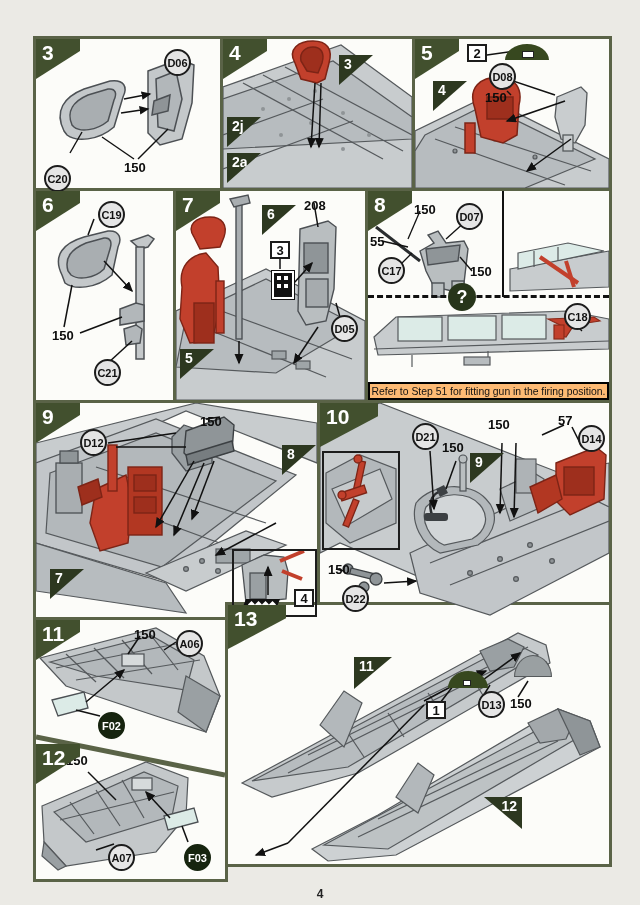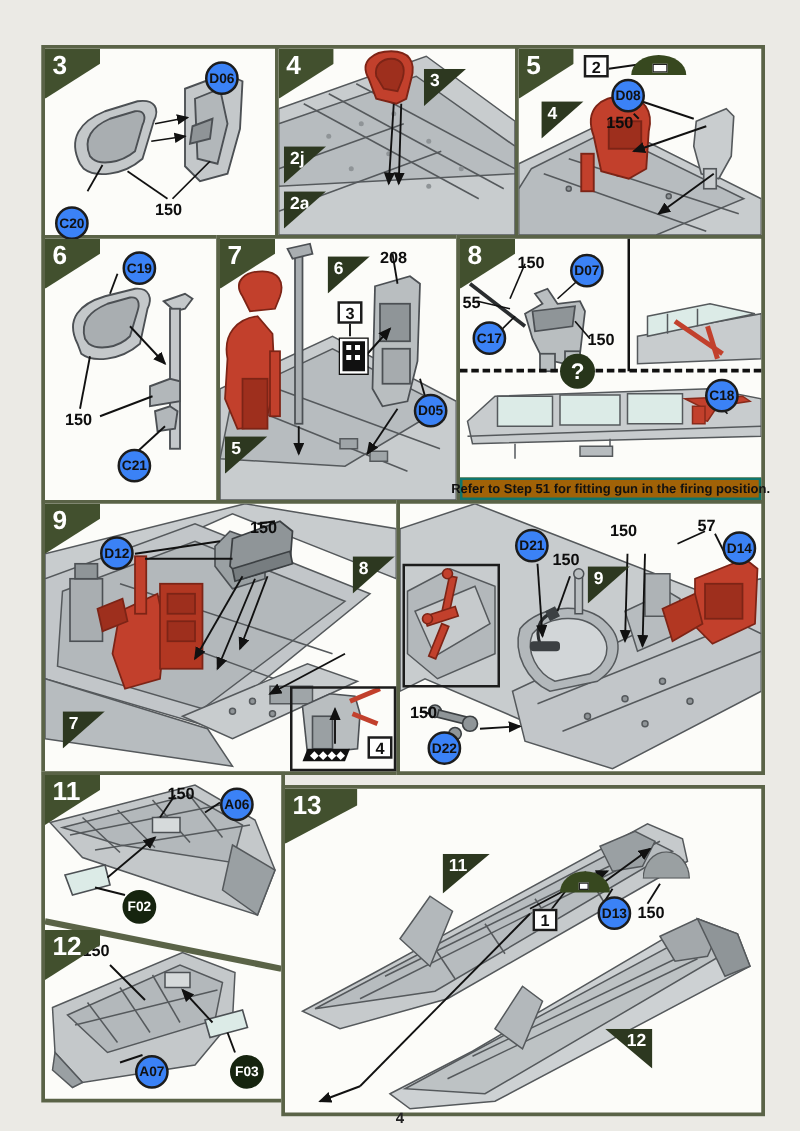--- a/index.html
+++ b/index.html
@@ -2,33 +2,33 @@
 <html><head>
 <meta charset="utf-8">
 <style>
   html,body{margin:0;padding:0}
   body{width:640px;height:905px;background:#ebeae5;font-family:"Liberation Sans",sans-serif;position:relative;overflow:hidden}
   .panel{position:absolute;background:#fcfcf9;border:3px solid #5a6347;box-sizing:border-box}
   .corner{position:absolute;top:0;left:0;background:#42502e;color:#fff;font-weight:bold;font-size:21px;line-height:1;padding:3px 0 0 6px;clip-path:polygon(0 0,100% 0,100% 30%,0 100%);width:44px;height:40px;box-sizing:border-box;z-index:5}
   .c2{width:58px;height:44px}
   .tri{position:absolute;background:#2d3820;color:#fff;font-weight:bold;font-size:14px;line-height:1;clip-path:polygon(0 0,100% 0,0 100%);padding:2px 0 0 5px;width:34px;height:30px;box-sizing:border-box;z-index:4}
   .tri-r{clip-path:polygon(0 0,100% 0,100% 100%);padding:2px 5px 0 0;text-align:right}
-  .circ{position:absolute;width:27px;height:27px;border:2px solid #1c1c1c;border-radius:50%;background:#3b82f6;font-weight:bold;font-size:11px;display:flex;align-items:center;justify-content:center;box-sizing:border-box;z-index:4;color:#111}
+  .circ{position:absolute;width:27px;height:27px;border:2px solid #1c1c1c;border-radius:50%;background:#e5e5e5;font-weight:bold;font-size:11px;display:flex;align-items:center;justify-content:center;box-sizing:border-box;z-index:4;color:#111}
   .fcirc{background:#16240f;color:#fff;border-color:#16240f}
   .sq{position:absolute;border:2px solid #1c1c1c;background:#fff;font-weight:bold;font-size:13px;display:flex;align-items:center;justify-content:center;box-sizing:border-box;width:20px;height:18px;z-index:4;color:#111}
   .paint{position:absolute;font-weight:bold;font-size:13px;color:#0d0d0d;z-index:4;line-height:1}
   .halfdisc{position:absolute;background:#37481f;border-radius:100% 100% 0 0/200% 200% 0 0;z-index:4}
   .halfdisc .slot{position:absolute;left:50%;bottom:2px;width:10px;height:5px;margin-left:-5px;background:#fff;border:1px solid #222}
   .halfdisc-gray{background:#9aa0a2;border:1.5px solid #565a5c}
   .art{position:absolute;left:0;top:0;z-index:1}
   .inset{position:absolute;border:2px solid #1c1c1c;background:#fcfcf9;box-sizing:border-box;z-index:3}
   .dash{position:absolute;border-top:3px dashed #111;z-index:3}
   .vline{position:absolute;background:#111;z-index:3}
   .qcirc{position:absolute;width:28px;height:28px;border-radius:50%;background:#27351a;color:#fff;font-weight:bold;font-size:18px;display:flex;align-items:center;justify-content:center;z-index:5}
-  .caption{position:absolute;border:2px solid #0f766e;background:#a16207;font-weight:bold;font-size:10.4px;color:#111;display:flex;align-items:center;justify-content:center;white-space:nowrap;z-index:5;box-sizing:border-box}
+  .caption{position:absolute;border:2px solid #000000;background:#fdba74;font-weight:normal;font-size:10.4px;color:#111;display:flex;align-items:center;justify-content:center;white-space:nowrap;z-index:5;box-sizing:border-box}
   .chip{position:absolute;background:#111;border:2px solid #fff;outline:1.5px solid #111;z-index:4}
   .chip i{position:absolute;background:#fff;width:4px;height:4px}
   .pagenum{position:absolute;left:0;right:0;bottom:4px;text-align:center;font-weight:bold;font-size:12px;color:#222}
 </style>
 </head>
 <body>
 
 <div class="panel" style="left:33px;top:36px;width:190px;height:155px">
   <div class="corner">3</div>
   <svg class="art" width="184" height="149" viewBox="0 0 184 149">
@@ -357,20 +357,21 @@
   </svg>
   <div class="circ" style="left:44px;top:26px">D12</div>
   <div class="paint" style="left:164px;top:12px">150</div>
   <div class="tri" style="left:246px;top:42px">8</div>
   <div class="tri" style="left:14px;top:166px">7</div>
   <div class="inset" style="left:196px;top:146px;width:85px;height:68px;background:transparent"></div>
   <div class="sq" style="left:258px;top:186px">4</div>
 </div>
 
 <div class="panel" style="left:317px;top:400px;width:295px;height:220px">
+  <div class="corner c2">10</div>
   <svg class="art" width="289" height="214" viewBox="0 0 289 214">
     <defs>
         <marker id="a10" markerWidth="8" markerHeight="8" refX="6" refY="3" orient="auto">
           <path d="M0,0L7,3L0,6Z" fill="#111"></path>
         </marker>
       </defs>
     <g fill="#c8ccce" stroke="#55595c" stroke-width="1.2">
       <polygon points="0,20 60,0 240,70 289,60 289,120 160,200 20,140 0,150"></polygon>
       <polygon points="90,150 240,80 289,104 289,150 170,212 100,190" fill="#c2c6c9"></polygon>
       <line x1="110" y1="160" x2="270" y2="96"></line>
@@ -498,21 +499,21 @@
   </svg>
   <div class="paint" style="left:98px;top:8px">150</div>
   <div class="circ" style="left:140px;top:10px">A06</div>
   <div class="circ fcirc" style="left:62px;top:92px">F02</div>
   <div class="corner" style="top:124px;left:0">12</div>
   <div class="paint" style="left:30px;top:134px">150</div>
   <div class="circ" style="left:72px;top:224px">A07</div>
   <div class="circ fcirc" style="left:148px;top:224px">F03</div>
 </div>
 
-<div class="panel" style="left:225px;top:628px;width:387px;height:265px">
+<div class="panel" style="left:225px;top:602px;width:387px;height:265px">
   <div class="corner c2">13</div>
   <svg class="art" width="381" height="259" viewBox="0 0 381 259">
     <defs>
         <marker id="a13" markerWidth="8" markerHeight="8" refX="6" refY="3" orient="auto">
           <path d="M0,0L7,3L0,6Z" fill="#111"></path>
         </marker>
       </defs>
 
     <g fill="#c6cacc" stroke="#55595c" stroke-width="1.2">
       <path d="M14,178 L70,148 L290,28 L318,40 L322,58 L130,168 L44,192 Z"></path>

